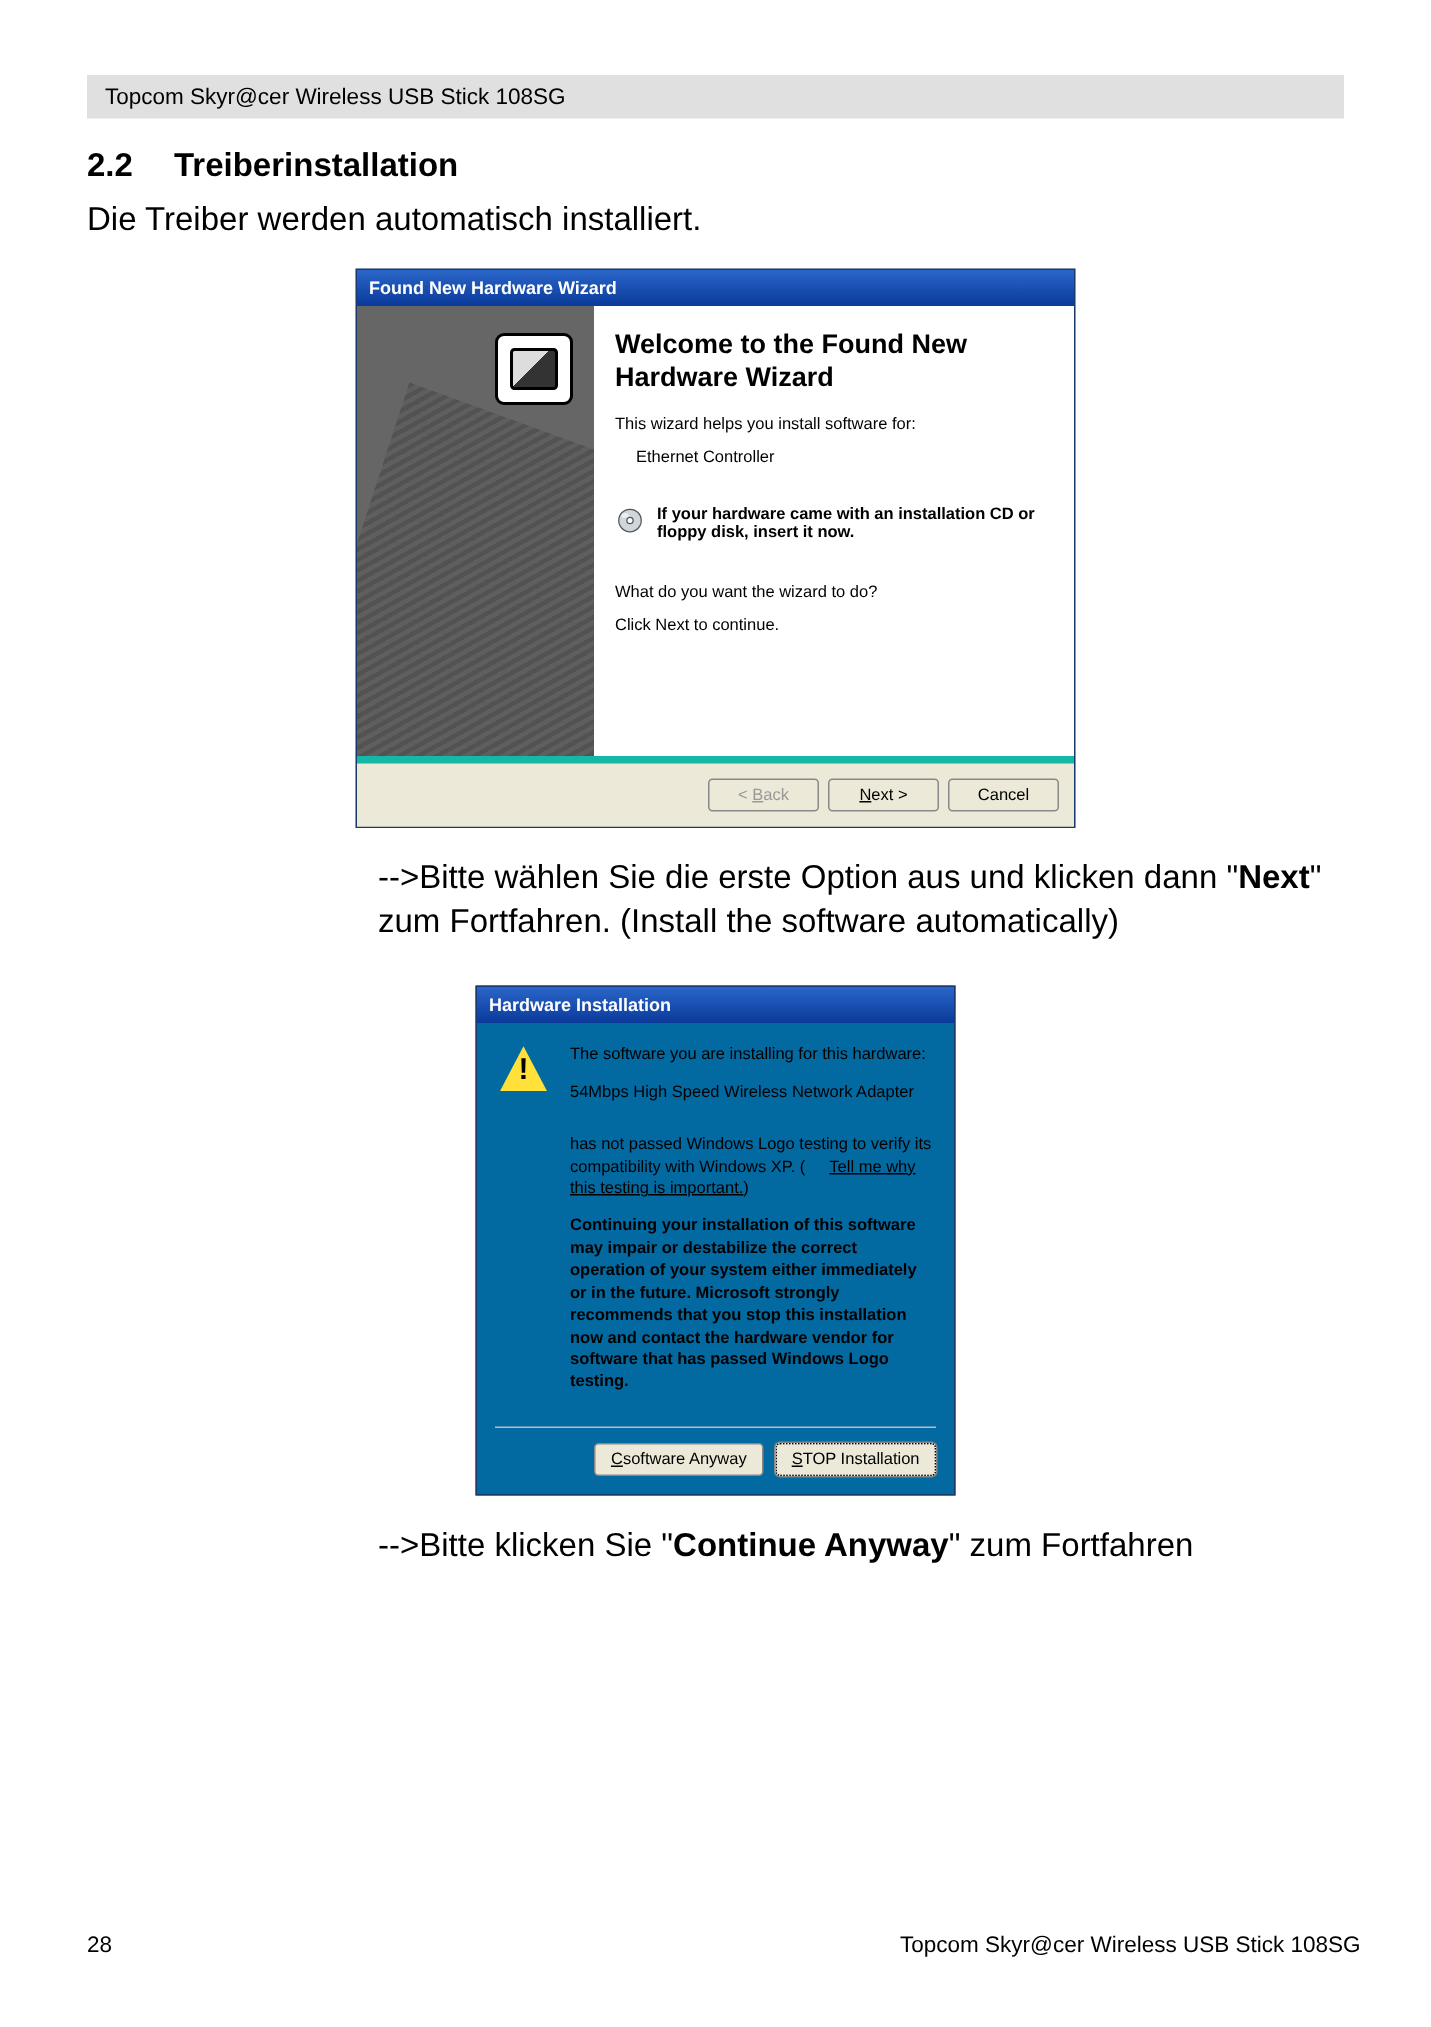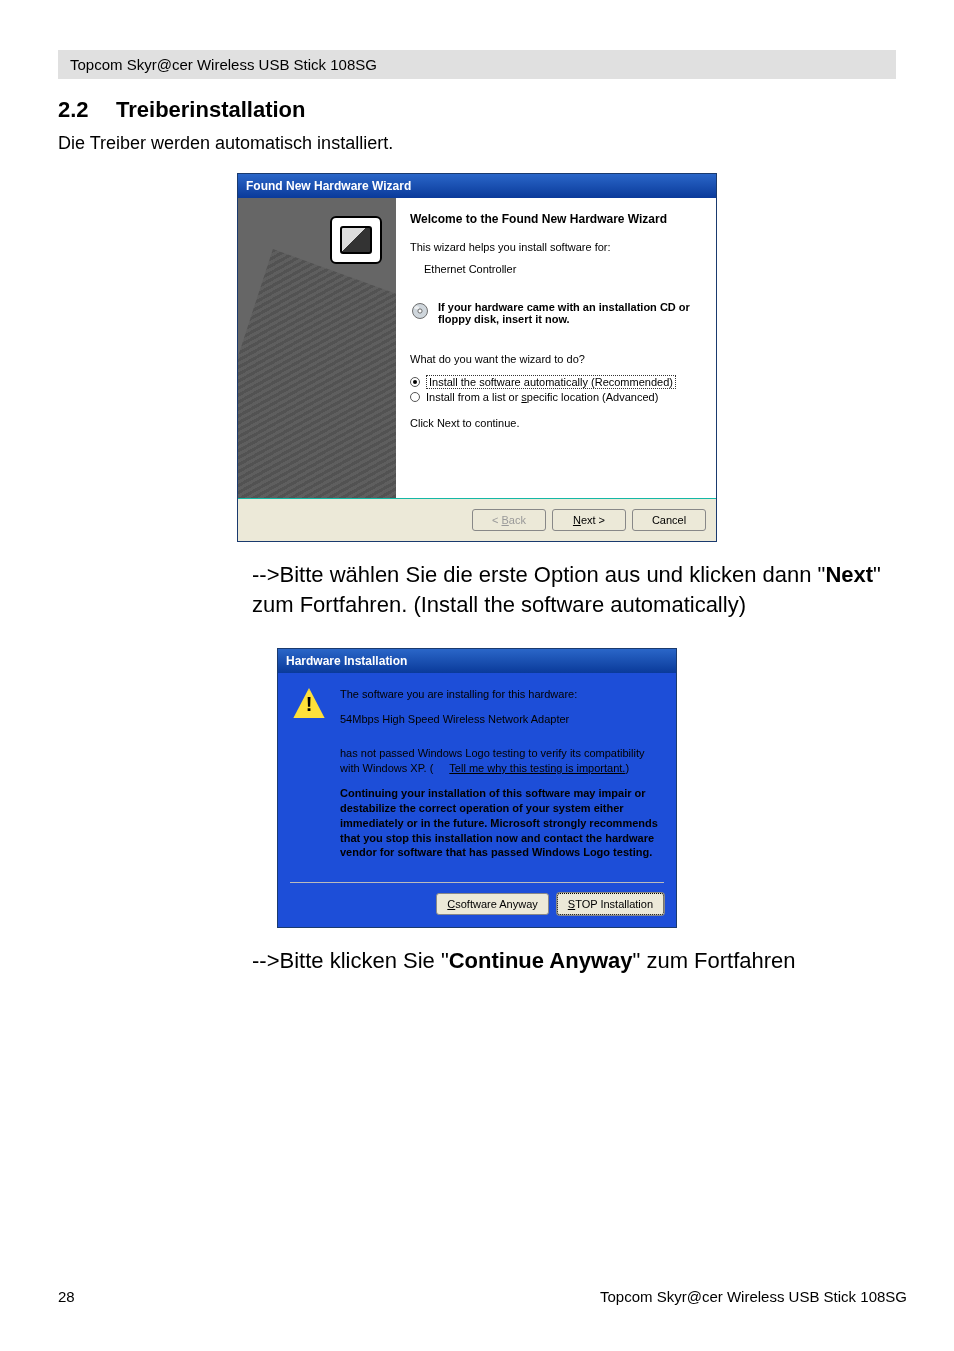--- a/index.html
+++ b/index.html
@@ -19,21 +19,21 @@
     font-family: Arial, sans-serif;
   }
   .section-title {
     font-size: 22px;
     font-weight: bold;
     margin: 18px 58px 8px 58px;
     font-family: Arial, sans-serif;
   }
   .section-num { display:inline-block; width:58px; }
   .body-text {
-    font-size: 18px;
+    font-size: 22px;
     margin: 0 58px 18px 58px;
     font-family: Arial, sans-serif;
     line-height: 1.35;
   }
   .instr-text {
     font-size: 22px;
     margin: 18px 58px 28px 252px;
     font-family: Arial, sans-serif;
     line-height: 1.35;
   }
@@ -80,59 +80,59 @@
     position: absolute; top: 90px; left: -20px;
     width: 240px; height: 260px;
     background: repeating-linear-gradient(135deg, #3a3a3a 0 3px, #555 3px 6px);
     transform: skewX(-18deg) skewY(18deg);
     opacity: .45;
   }
   .wizard-main {
     flex: 1;
     padding: 14px 16px 8px 14px;
   }
-  .wiz-h1 { font-size: 12px; font-weight: bold; margin-bottom: 14px; line-height: 1.25; }
+  .wiz-h1 { font-size: 18px; font-weight: bold; margin-bottom: 14px; line-height: 1.25; }
   .wiz-p { margin-bottom: 10px; }
   .wiz-device { padding-left: 14px; margin-bottom: 26px; }
   .wiz-tip { display:flex; gap:8px; font-weight:bold; margin-bottom: 28px; }
   .cd-icon { width:20px; height:20px; flex-shrink:0; }
   .cd-icon svg { width:100%; height:100%; }
   .wiz-radio-group { margin: 6px 0 14px 0; }
   .wiz-radio { display:flex; align-items:center; gap:6px; margin: 2px 0; font-size:11px;}
   .wiz-radio .dot { width:10px;height:10px;border:1px solid #555;border-radius:50%;display:inline-flex;align-items:center;justify-content:center;background:#fff;}
   .wiz-radio .dot.sel::after{content:"";width:4px;height:4px;background:#000;border-radius:50%;}
   .wiz-radio .lab-sel { border:1px dotted #333; padding:0 2px; }
   .wiz-radio u { text-decoration: underline; }
   .wizard-footer {
     background: #ece9d8;
-    border-top: 1px solid #14b8a6;
+    border-top: 5px solid #14b8a6;
     padding: 10px 10px;
     display: flex;
     justify-content: flex-end;
     gap: 6px;
   }
   .xp-btn {
     min-width: 74px;
     height: 22px;
     font: 11px Tahoma, sans-serif;
     border: 1px solid #888;
     background: #ece9d8;
     border-radius: 3px;
     padding: 0 10px;
     color: #000;
   }
   .xp-btn.disabled { color:#999; }
   .xp-btn u { text-decoration: underline; }
 
   
   .hw-dialog {
-    width: 400px;
+    width: 320px;
     margin: 8px auto 0 auto;
     border: 1px solid #1a3a6e;
-    background: #1d4ed8;
+    background: #0369a1;
     font-family: Tahoma, sans-serif;
     font-size: 11px;
   }
   .hw-body { padding: 14px 14px 6px 14px; display:flex; gap:14px; }
   .warn-icon {
     width: 34px; height: 34px; flex-shrink:0;
     position: relative;
   }
   .warn-tri {
     position:absolute; inset:0;
@@ -197,30 +197,20 @@
         <span class="cd-icon">
           <svg viewBox="0 0 24 24">
               <circle cx="12" cy="12" r="9" fill="#cfd6dc" stroke="#555"></circle>
               <circle cx="12" cy="12" r="2.5" fill="#fff" stroke="#555"></circle>
               <ellipse cx="8" cy="8" rx="3" ry="2" fill="#fff" opacity=".6"></ellipse>
             </svg>
         </span>
         <span>If your hardware came with an installation CD or floppy disk, insert it now.</span>
       </div>
       <p class="wiz-p">What do you want the wizard to do?</p>
-      <div class="wiz-radio-group">
-        <label class="wiz-radio">
-          <span class="dot sel"></span>
-          <span class="lab-sel">Install the software automatically (Recommended)</span>
-        </label>
-        <label class="wiz-radio">
-          <span class="dot"></span>
-          <span><span>Install from a list or </span><u>s</u><span>pecific location (Advanced)</span></span>
-        </label>
-      </div>
       <p class="wiz-p">Click Next to continue.</p>
     </div>
   </div>
   <div class="wizard-footer">
     <button class="xp-btn disabled"><span>&lt; </span><u>B</u><span>ack</span></button>
     <button class="xp-btn"><u>N</u><span>ext &gt;</span></button>
     <button class="xp-btn">Cancel</button>
   </div>
 </div>
 

